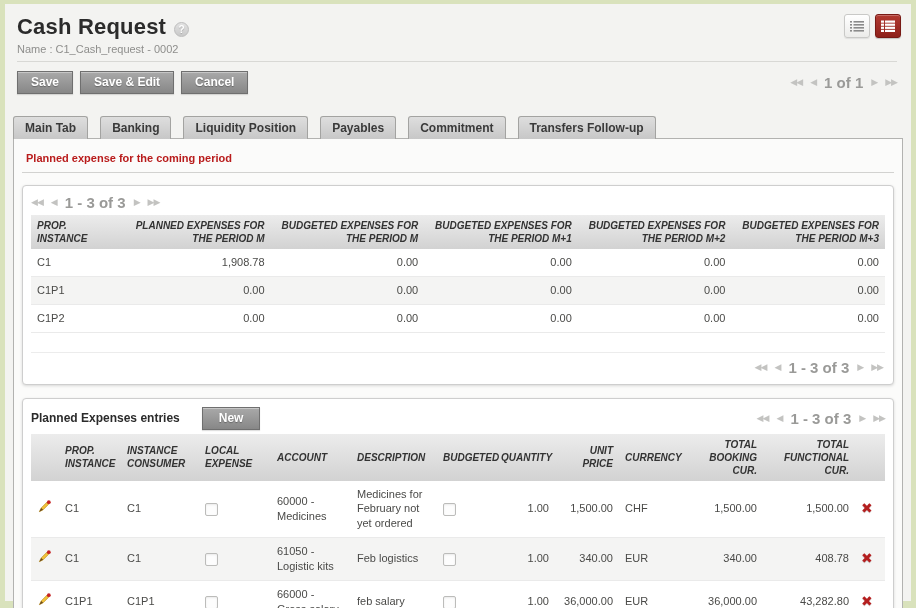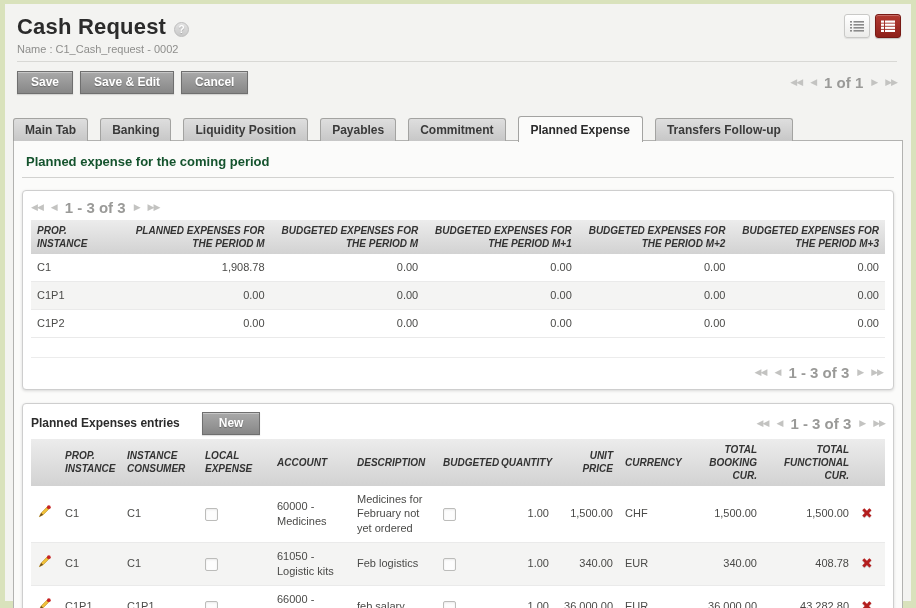--- a/index.html
+++ b/index.html
@@ -86,21 +86,21 @@
 
   
   .panel {
     margin: -1px 8px 0;
     border: 1px solid #b2b2b0;
     background: #fbfbfa;
     padding: 8px 6px 10px;
     min-height: 466px;
   }
   .section-title {
-    font-size: 13px; font-weight: bold; color: #14532d;
+    font-size: 11px; font-weight: bold; color: #b91c1c;
     padding: 5px 4px 8px;
     border-bottom: 1px solid #d2d2d0;
     margin: 0 2px 12px;
   }
 
   
   .box {
     border: 1px solid #cecece;
     border-radius: 4px;
     background: #fff;
@@ -204,21 +204,20 @@
       <span class="pg-btn">▶▶</span>
     </div>
   </div>
 
   <div class="tabs">
     <div class="tab">Main Tab</div>
     <div class="tab">Banking</div>
     <div class="tab">Liquidity Position</div>
     <div class="tab">Payables</div>
     <div class="tab">Commitment</div>
-    <div class="tab active">Planned Expense</div>
     <div class="tab">Transfers Follow-up</div>
   </div>
 
   <div class="panel">
     <div class="section-title">Planned expense for the coming period</div>
 
     <div class="box">
       <div class="box-head">
         <div class="pager">
           <span class="pg-btn">◀◀</span>

